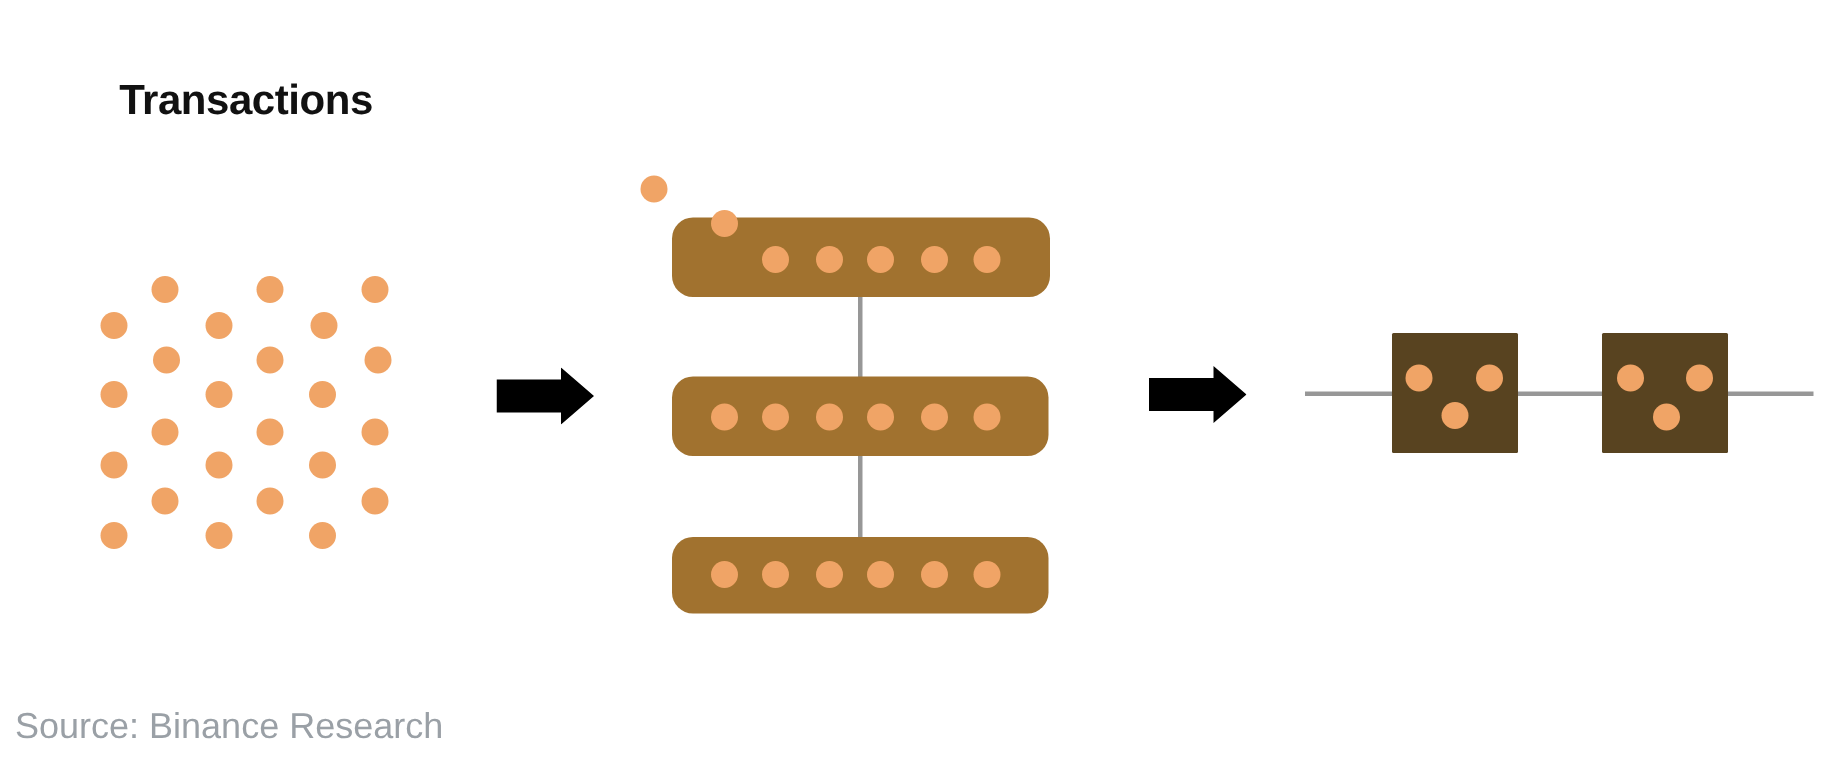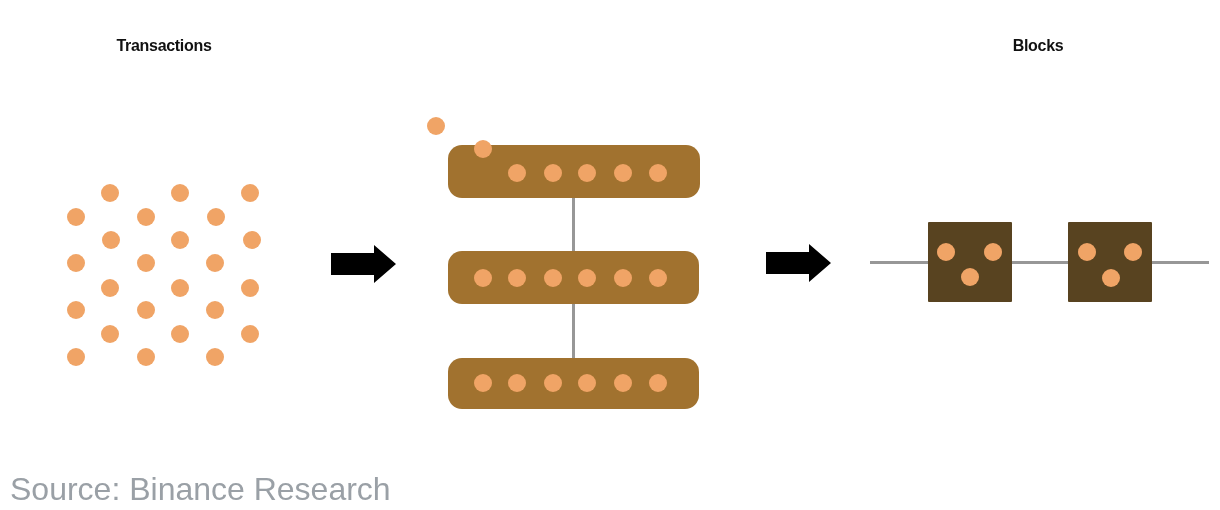--- a/index.html
+++ b/index.html
@@ -6,37 +6,37 @@
   .canvas {
     position: relative;
     width: 1220px;
     height: 510px;
     background: var(--bg-color, #ffffff);
     font-family: "Liberation Sans", sans-serif;
     overflow: hidden;
   }
   .col-label {
     position: absolute;
-    top: 37px;
+    top: 51px;
     width: 260px;
     text-align: center;
-    font-size: 16px;
+    font-size: 28px;
     font-weight: bold;
     letter-spacing: -0.3px;
     color: var(--label-color, #111111);
     z-index: 4;
   }
   .col-label.transactions { left: 34px; }
   .col-label.sequencer  { left: 444px; }
   .col-label.blocks     { left: 908px; }
   .source-caption {
     position: absolute;
     left: 10px;
     top: 471px;
-    font-size: 32px;
+    font-size: 24px;
     font-weight: normal;
     color: var(--source-color, #9aa0a6);
     z-index: 4;
   }
   .dot {
     position: absolute;
     border-radius: 50%;
     background: var(--dot-color, #f0a466);
     transform: translate(-50%, -50%);
     z-index: 3;
@@ -61,21 +61,20 @@
   .arrow-icon {
     position: absolute;
     z-index: 2;
   }
 </style>
 </head>
 <body>
 
 <div class="canvas">
   <div class="col-label transactions">Transactions</div>
-  <div class="col-label blocks">Blocks</div>
 
   <div id="diagram-layer">
       <div class="dot" style="left: 110px; top: 193px; width: 18px; height: 18px;"></div>
       <div class="dot" style="left: 180px; top: 193px; width: 18px; height: 18px;"></div>
       <div class="dot" style="left: 250px; top: 193px; width: 18px; height: 18px;"></div>
       <div class="dot" style="left: 76px; top: 217px; width: 18px; height: 18px;"></div>
       <div class="dot" style="left: 146px; top: 217px; width: 18px; height: 18px;"></div>
       <div class="dot" style="left: 216px; top: 217px; width: 18px; height: 18px;"></div>
       <div class="dot" style="left: 111px; top: 240px; width: 18px; height: 18px;"></div>
       <div class="dot" style="left: 180px; top: 240px; width: 18px; height: 18px;"></div>

